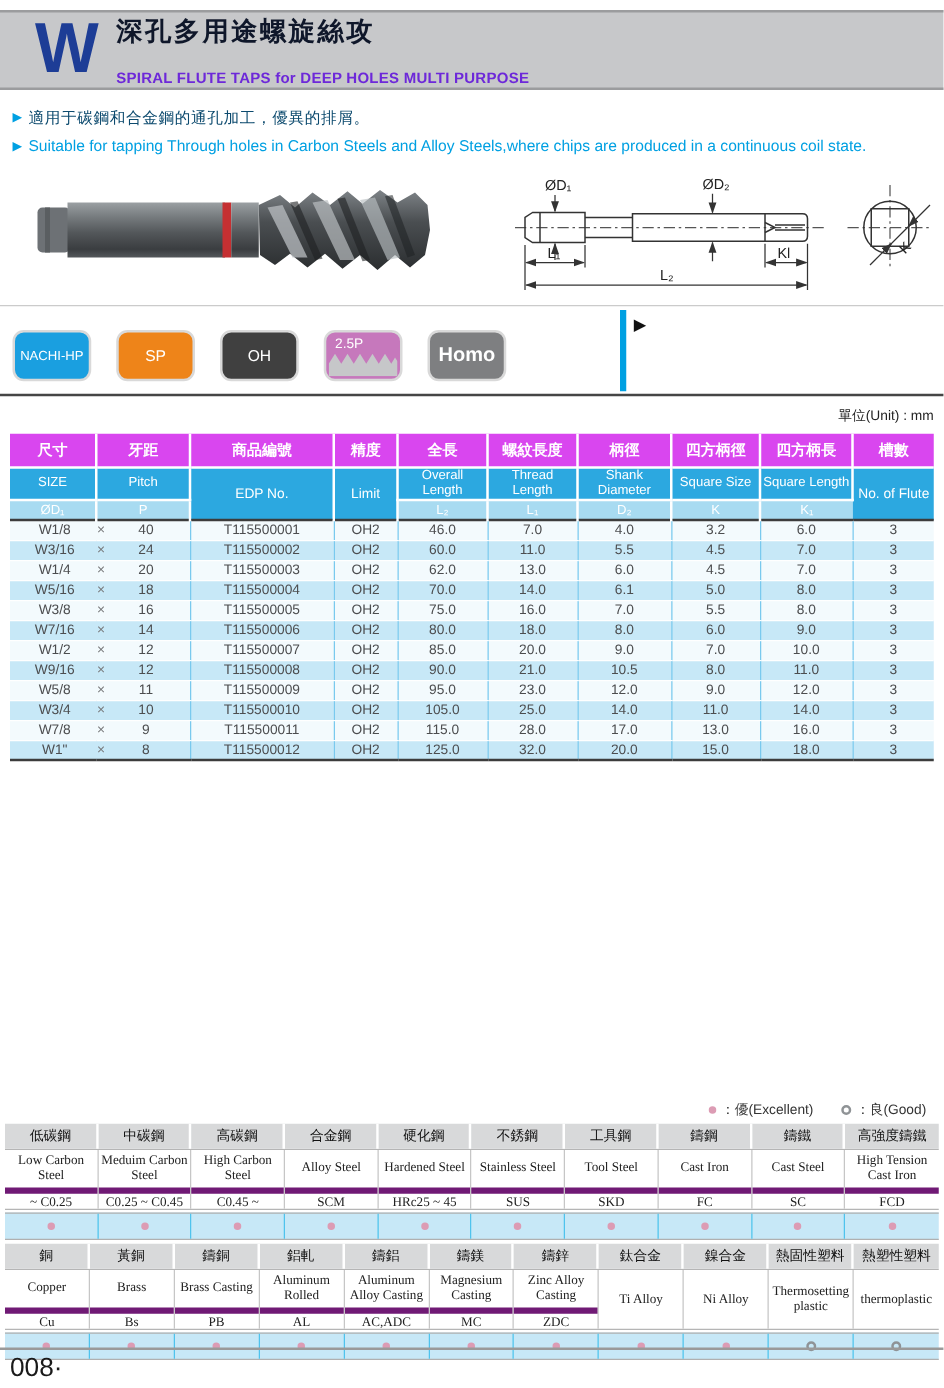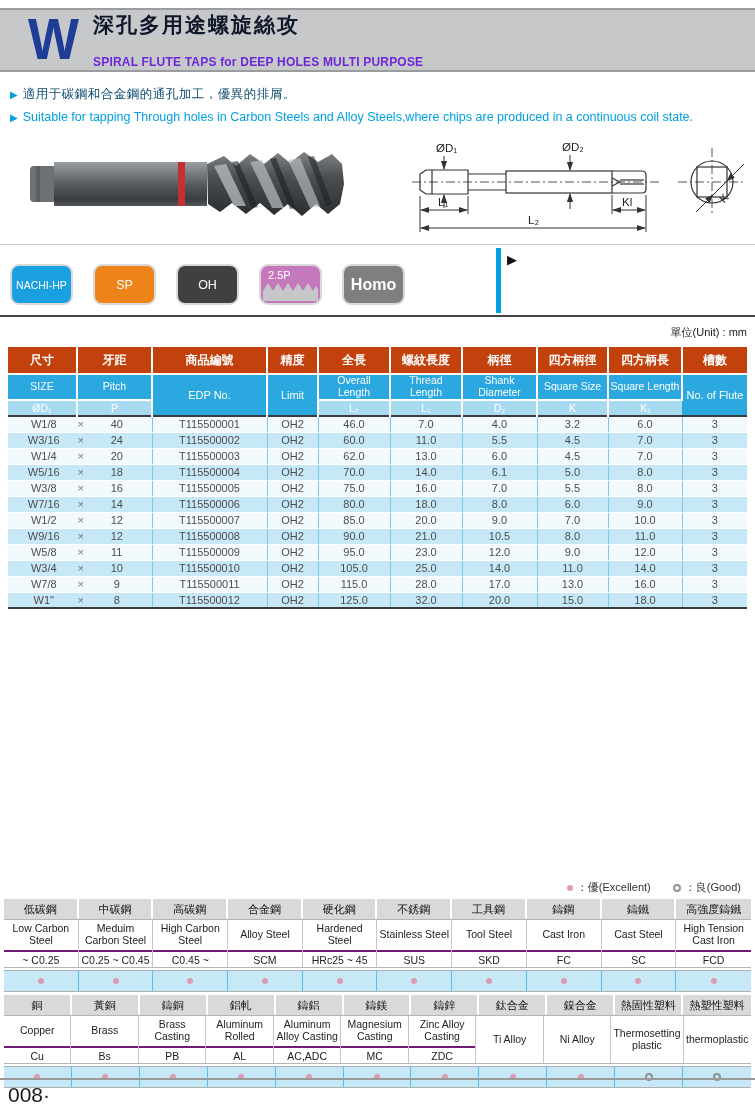--- a/index.html
+++ b/index.html
@@ -41,21 +41,21 @@
 
   .dark-rule { position:absolute; top:315px; left:0; right:0; border-top:2px solid #454545; }
   .unit-note { position:absolute; top:325px; right:8px; font-size:11px; color:#222; }
 
   
   .spec-wrap { position:absolute; top:347px; left:8px; }
   table.spec { border-collapse:collapse; width:739px; table-layout:fixed; }
   table.spec th { color:#fff; text-align:center; vertical-align:middle;
     border-right:2px solid #fff; padding:0 1px; }
   table.spec th:last-child { border-right:none; }
-  .hr1 th { background:#c2410c; height:27px; font-size:12px; font-weight:700; border-bottom:2px solid #fff; }
+  .hr1 th { background:#d946ef; height:27px; font-size:12px; font-weight:700; border-bottom:2px solid #fff; }
   .hr2 th { background:#2ca8e0; height:26px; font-size:10.5px; font-weight:400; line-height:1.12; border-bottom:2px solid #fff; }
   .hr2 th.rs { border-bottom:none; font-size:11px; }
   .hr3 th { background:#a8dbf1; color:#2e2f31; height:16px; font-size:10.5px; font-weight:400; border-bottom:none; }
   table.spec tbody td { height:16px; font-size:11px; color:#4c4d4f; text-align:center;
     border-right:1px solid #79c9ee; border-bottom:1px solid #fff; padding:0; }
   table.spec tbody td:last-child { border-right:none; }
   table.spec tbody tr.odd  { background:#f3fafd; }
   table.spec tbody tr.even { background:#c7e8f7; }
   table.spec tbody tr:first-child td { border-top:2px solid #3c3c3c; }
   table.spec tbody tr:last-child td  { border-bottom:2px solid #3c3c3c; }
@@ -67,31 +67,31 @@
   
   .legend { position:absolute; top:880px; right:14px; display:flex; gap:22px; align-items:center; font-size:11px; color:#333; }
   .legend .item { display:flex; align-items:center; gap:4px; }
   .ring { display:inline-block; border-radius:50%; }
   .ring.excellent { width:6px; height:6px; border:3px solid #dc9cb4; }
   .ring.good { width:8px; height:8px; border:2px solid #8f9396; }
 
   
   .materials { position:absolute; left:4px; right:4px; top:899px; }
   .mat-table { margin-bottom:3px; }
-  .mat-row { display:grid; }
+  .mat-row { display:grid;font-family:Liberation Serif, serif; }
   .mat-zh { background:#d8d9da; height:20px; line-height:20px; text-align:center;
     font-size:11px; color:#111; border-right:2px solid #fff; }
   .mat-zh:last-child { border-right:none; }
   .mat-body-row { border-top:1px solid #b5b5b5; border-bottom:1px solid #b5b5b5; }
   .mat-cell { display:flex; flex-direction:column; border-right:1px solid #c6c6c6; }
   .mat-cell:last-child { border-right:none; }
   .mat-en { height:30px; display:flex; align-items:center; justify-content:center; text-align:center;
     font-size:10.5px; color:#222; line-height:1.12; padding:0 2px; }
   .mat-en.tall { height:47px; }
-  .mat-code { height:17px; line-height:16px; text-align:center; font-size:10.5px; color:#222; border-top:2px solid #701a75; }
+  .mat-code { height:17px; line-height:16px; text-align:center; font-size:10.5px; color:#222; border-top:5px solid #701a75; }
   .mat-rate-row { margin-top:2px; background:#c7e8f7; border-top:1px solid #b0b0b0; border-bottom:1px solid #b0b0b0; }
   .mat-rate { height:20px; display:flex; align-items:center; justify-content:center; border-right:1px solid #4fc3ed; }
   .mat-rate:last-child { border-right:none; }
 
   
   .footer-rule { position:absolute; top:1078px; left:0; right:0; border-top:2px solid #9a9a9a; }
   .page-number { position:absolute; top:1083px; left:8px; font-size:21px; color:#1a1a1a; }
 </style>
 </head>
 <body>

